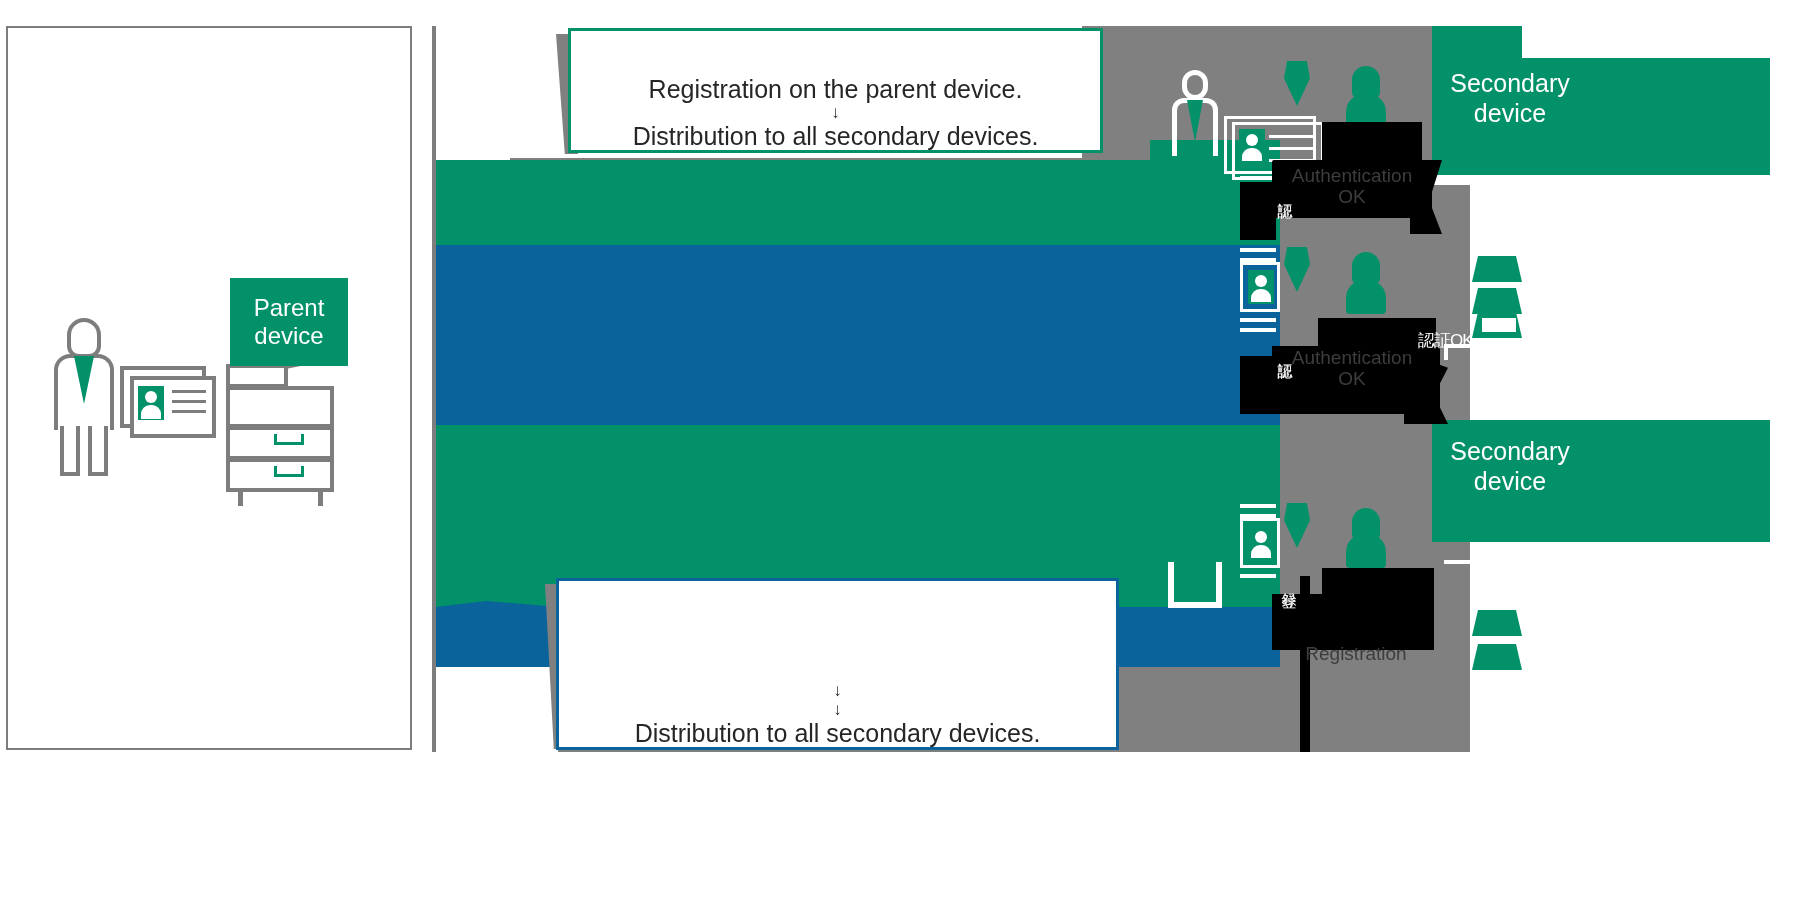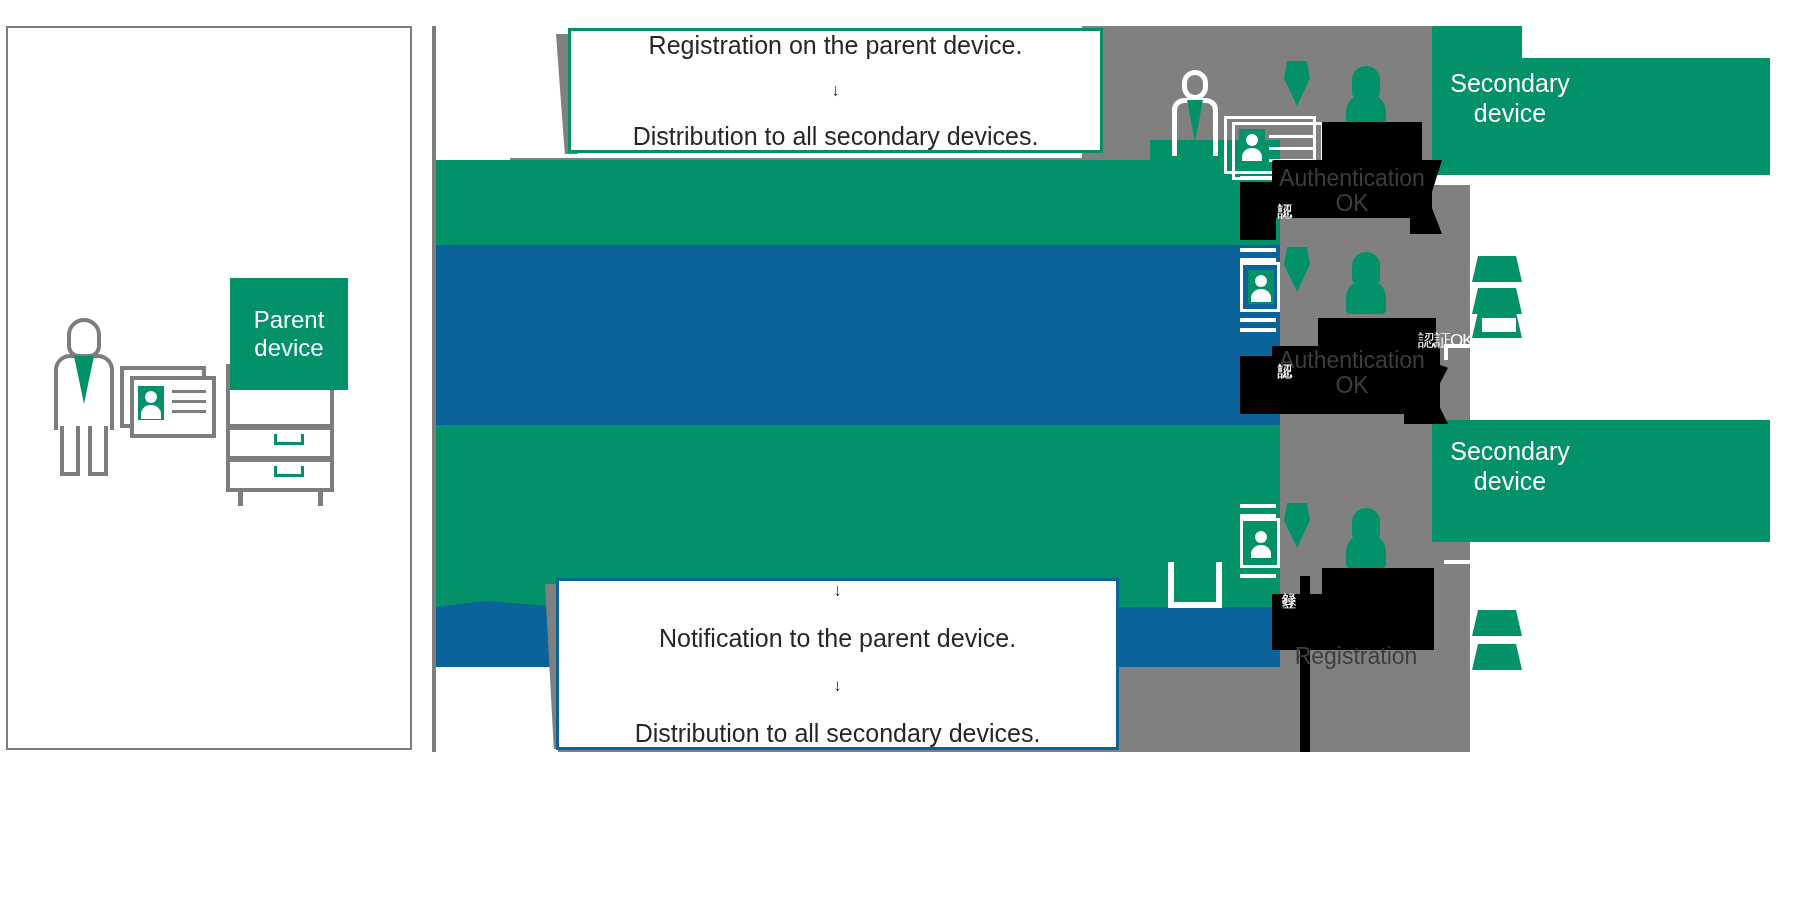--- a/index.html
+++ b/index.html
@@ -5,21 +5,21 @@
   html,body{margin:0;padding:0;background:#ffffff;}
   body{width:1800px;height:900px;position:relative;overflow:hidden;
        font-family:"Liberation Sans","DejaVu Sans",sans-serif;}
 
   .abs{position:absolute;}
 
   
   #left-panel{left:6px;top:26px;width:406px;height:724px;background:#ffffff;
               border:2px solid #7d7d7d;box-sizing:border-box;}
 
-  .parent-badge{position:absolute;left:222px;top:250px;width:118px;height:112px;
+  .parent-badge{position:absolute;left:222px;top:250px;width:118px;height:88px;
                 background:#029169;color:#fff;display:flex;flex-direction:column;
                 align-items:center;justify-content:center;font-size:24px;line-height:1.18;}
 
   
   #band-green-top{left:432px;top:160px;width:848px;height:85px;background:#029169;}
   #band-blue-mid {left:432px;top:245px;width:848px;height:180px;background:#0A639B;}
   #band-green-mid{left:432px;top:425px;width:848px;height:182px;background:#029169;}
   #band-blue-bot {left:432px;top:607px;width:848px;height:60px;background:#0A639B;}
   #band-notch    {left:432px;top:601px;width:120px;height:12px;background:#0A639B;
                   clip-path:polygon(0 100%,0 55%,45% 0,100% 45%,100% 100%);}
@@ -39,21 +39,21 @@
   #slab-left-fill{left:1150px;top:140px;width:130px;height:52px;}
   #slab-under1{left:1432px;top:175px;width:338px;height:10px;background:#ffffff;}
 
   .sec-badge{position:absolute;color:#ffffff;font-size:25px;line-height:1.2;
              text-align:center;width:160px;}
   #sec-badge-1{left:1430px;top:68px;}
   #sec-badge-2{left:1430px;top:436px;}
 
   
   .callout{position:absolute;background:#ffffff;box-sizing:border-box;
-           display:flex;flex-direction:column;align-items:center;justify-content:space-between;
+           display:flex;flex-direction:column;align-items:center;justify-content:flex-end;
            color:#262626;}
   #callout-top{left:568px;top:28px;width:535px;height:125px;border:3px solid #029169;}
   #callout-bottom{left:556px;top:578px;width:563px;height:172px;border:3px solid #0A639B;}
   .co-line{font-size:25px;line-height:1.12;white-space:nowrap;}
   .co-arrow{font-size:17px;line-height:1;color:#262626;margin:1px 0;}
 
   
   #tail-top{left:556px;top:34px;width:22px;height:120px;background:#808080;
             clip-path:polygon(0 0,100% 0,100% 100%,40% 100%);}
   #tail-bottom{left:545px;top:584px;width:22px;height:165px;background:#808080;
@@ -68,21 +68,21 @@
   #blob-3{left:1240px;top:182px;width:36px;height:58px;}
   #blob-4{left:1318px;top:318px;width:118px;height:46px;}
   #blob-5{left:1272px;top:346px;width:168px;height:68px;}
   #blob-5b{left:1404px;top:352px;width:44px;height:72px;
            clip-path:polygon(0 0,100% 22%,68% 60%,100% 100%,0 100%);}
   #blob-6{left:1240px;top:540px;width:36px;height:58px;}
   #blob-7{left:1322px;top:568px;width:112px;height:44px;}
   #blob-8{left:1272px;top:594px;width:162px;height:56px;}
   #blob-9{left:1300px;top:576px;width:10px;height:176px;}
 
-  .blob-label{position:absolute;color:#3d3d3d;font-size:23px;line-height:1.1;
+  .blob-label{position:absolute;color:#3d3d3d;font-size:19px;line-height:1.1;
               text-align:center;white-space:nowrap;}
   #auth-ok-1{left:1272px;top:166px;width:160px;}
   #auth-ok-2{left:1272px;top:348px;width:160px;}
   #reg-label{left:1272px;top:644px;width:168px;}
 
   .cjk-chip{position:absolute;color:#ffffff;font-size:15px;line-height:1.0;
             writing-mode:vertical-rl;letter-spacing:-1px;margin-left:32px;}
   #cjk-1{left:1246px;top:192px;}
   #cjk-2{left:1246px;top:352px;}
   #cjk-3{left:1250px;top:582px;}
@@ -284,16 +284,15 @@
 <div class="abs" id="tail-top"></div>
 <div class="callout" id="callout-top">
   <div class="co-line">Registration on the parent device.</div>
   <div class="co-arrow">↓</div>
   <div class="co-line">Distribution to all secondary devices.</div>
 </div>
 
 <div class="abs" id="tail-bottom"></div>
 <div class="callout" id="callout-bottom">
   <div class="co-arrow">↓</div>
-  <div class="co-line">Notification to the parent device.</div>
   <div class="co-arrow">↓</div>
   <div class="co-line">Distribution to all secondary devices.</div>
 </div>
 
 </body></html>

